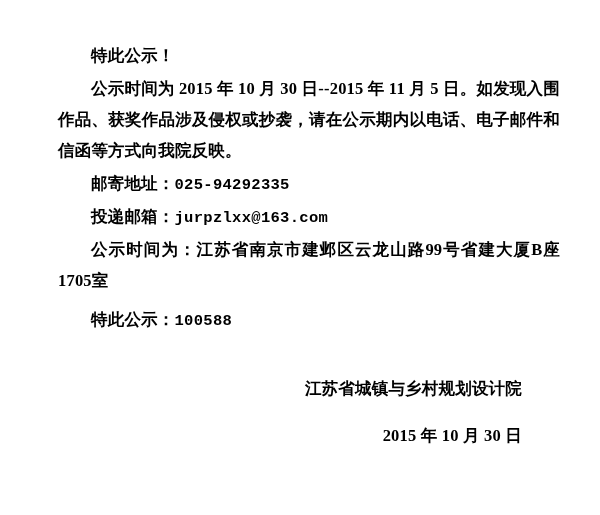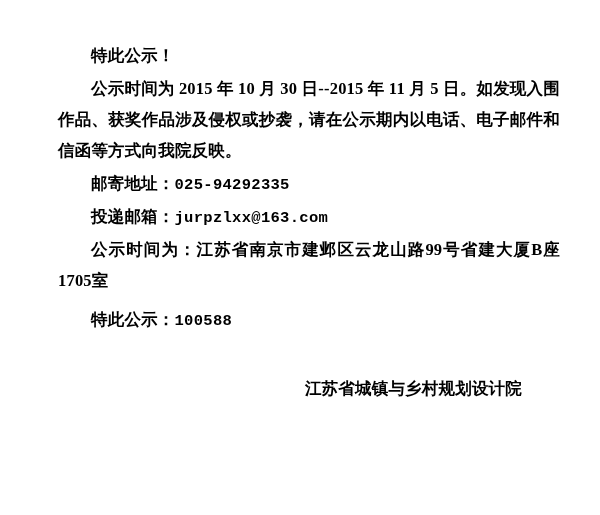--- a/index.html
+++ b/index.html
@@ -90,15 +90,16 @@
     <span>公示时间为：</span><span>江苏省南京市建邺区云龙山路99号省建大厦B座1705室</span>
   </p>
 
   <p class="line gap-top">
     <span>特此公示：</span><span class="mono">100588</span>
   </p>
 
 
   <div class="sign-block">
     <p class="sign-line">江苏省城镇与乡村规划设计院</p>
+    <p class="sign-line">2015 年 10 月 30 日</p>
   </div>
 
 </div>
 
 </body></html>

